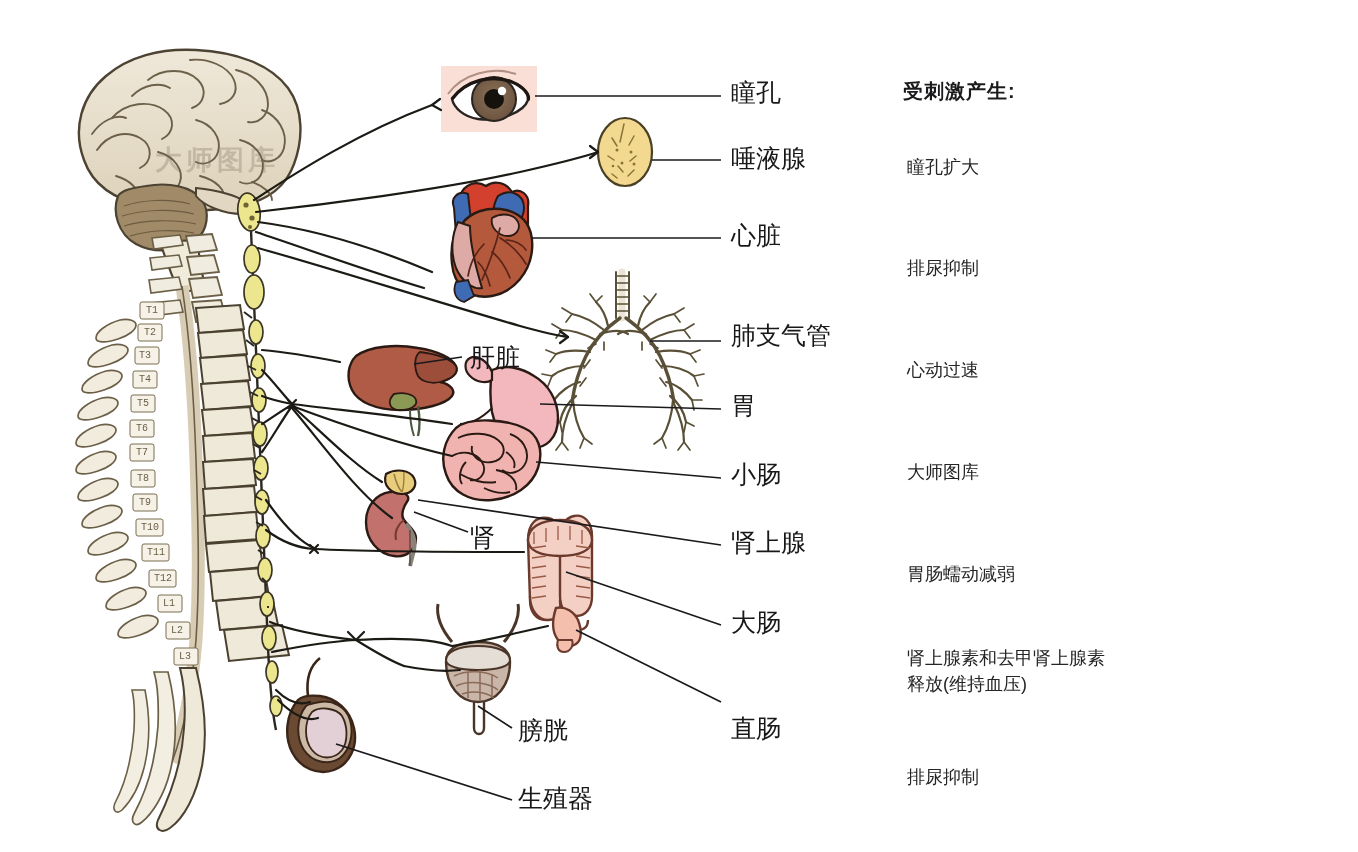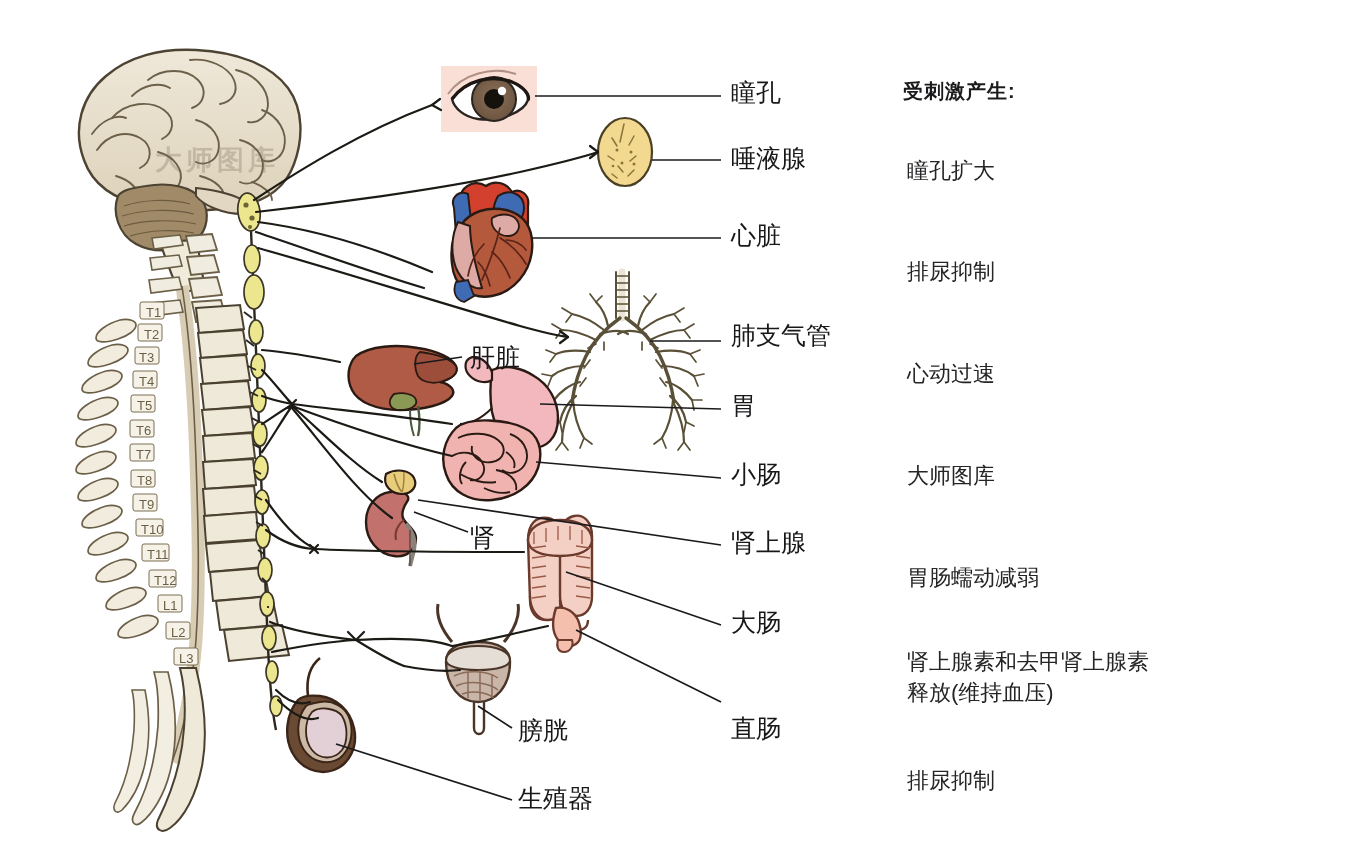--- a/index.html
+++ b/index.html
@@ -30,41 +30,41 @@
     left: 903px; top: 78px;
     font-size: 20px;
     color: #1b1b1d;
     font-weight: 600;
     letter-spacing: 1px;
     white-space: nowrap;
   }
   .effect-item {
     position: absolute;
     left: 907px;
-    font-size: 22px;
+    font-size: 18px;
     color: #252527;
     line-height: 1.42;
     white-space: pre-line;
   }
   .watermark {
     position: absolute;
     left: 143px; top: 142px;
     font-size: 27px;
     color: rgba(120,105,85,0.30);
     letter-spacing: 4px;
     font-weight: 700;
     pointer-events: none;
     user-select: none;
     margin-left: 12px;
   }
   .vlabel {
     position: absolute;
-    font-size: 13px;
+    font-size: 10px;
     color: #6a5f44;
-    font-family: Liberation Sans, sans-serif;
+    font-family: Liberation Mono, monospace;
     white-space: nowrap;
   }
 </style>
 </head>
 <body>
 
 <div id="canvas">
 
   <svg class="layer" viewBox="0 0 1358 852">
     <defs>

